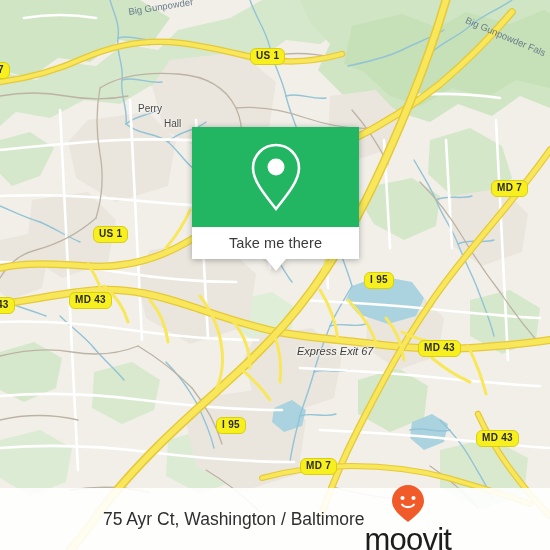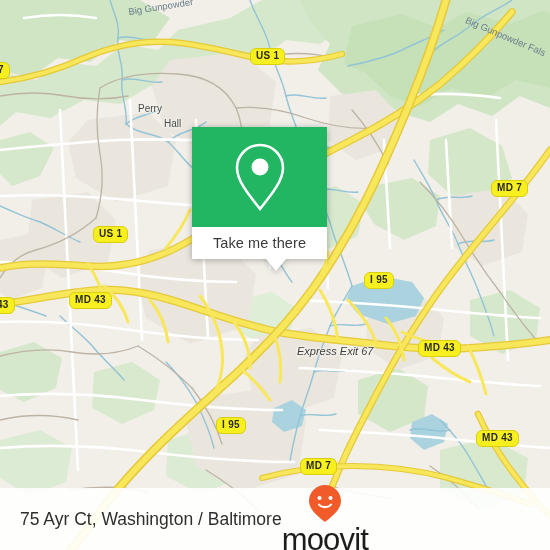--- a/index.html
+++ b/index.html
@@ -77,21 +77,21 @@
     font-family: "Liberation Sans", sans-serif;
     font-size: 9.5px;
     white-space: nowrap;
   }
 
   
   #popup {
     position: absolute;
     left: 192px;
     top: 127px;
-    width: 135px;
+    width: 167px;
     filter: drop-shadow(0 1px 3px rgba(0,0,0,0.30));
   }
   #popup-green {
     background: #22b562;
     height: 100px;
     display: flex;
     align-items: center;
     justify-content: center;
   }
   #popup-white {
@@ -140,21 +140,21 @@
   
   #footer {
     position: absolute;
     left: 0;
     top: 488px;
     width: 550px;
     height: 62px;
     background: rgba(255,255,255,0.90);
     display: flex;
     align-items: center;
-    justify-content: flex-start;
+    justify-content: center;
     box-sizing: border-box;
     padding: 0 16px 0 20px;
   }
   #footer-title {
     color: #2f2f2f;
     font-family: "Liberation Sans", sans-serif;
     font-size: 17.5px;
     white-space: nowrap;
   }
   #brand {

